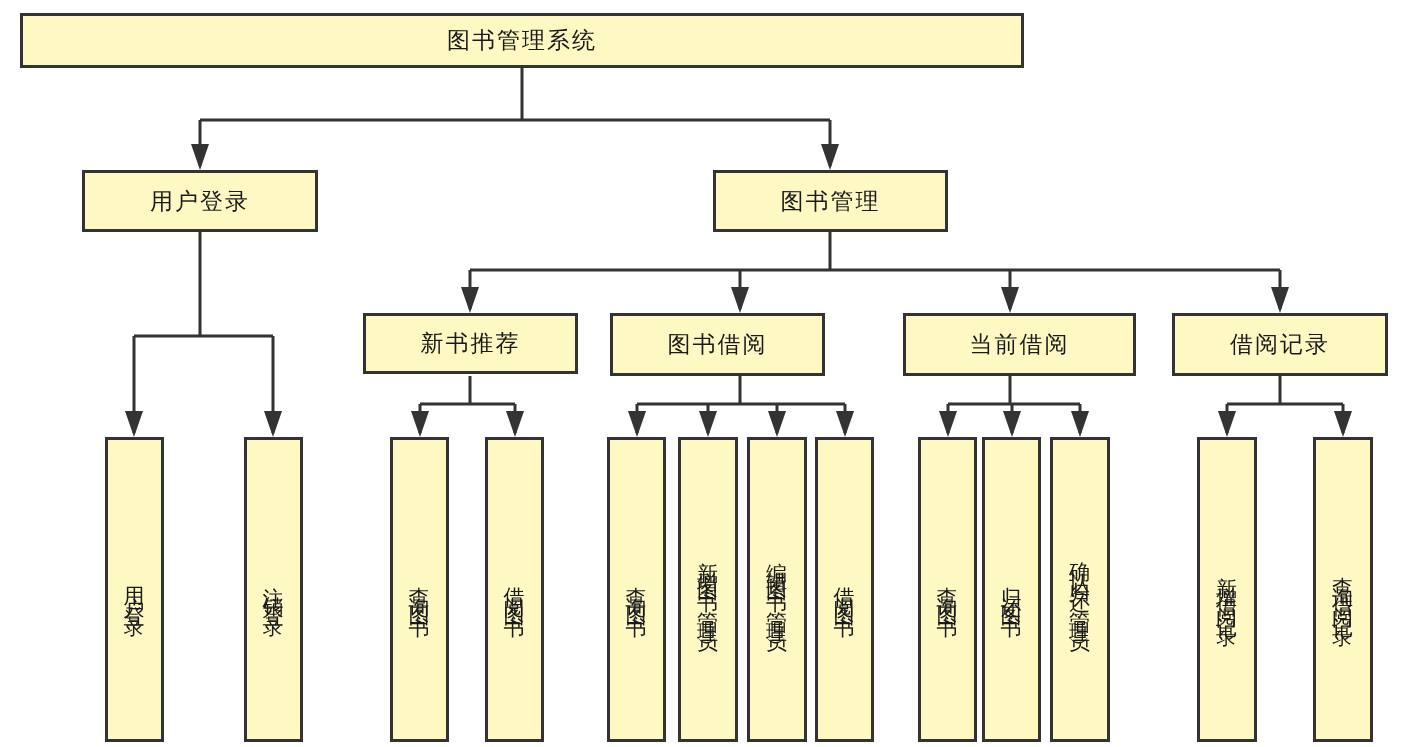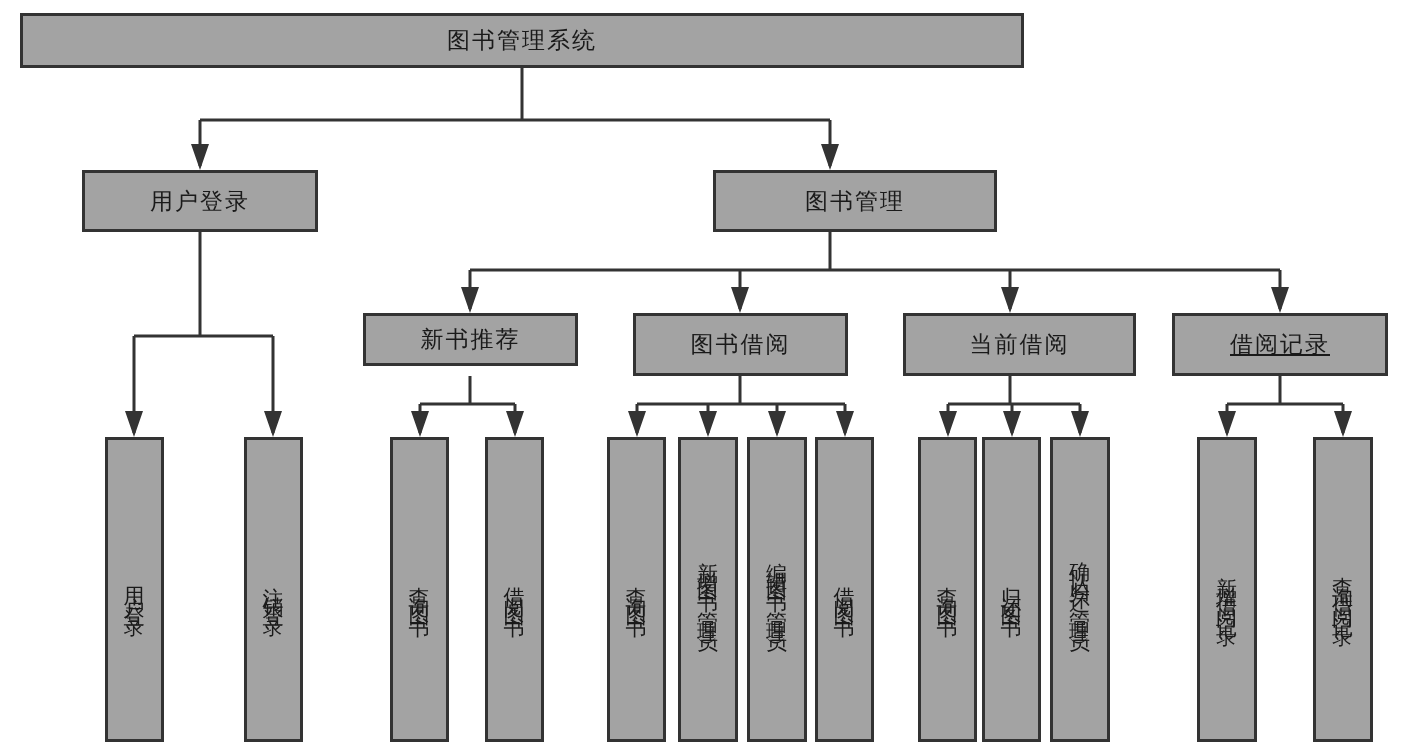--- a/index.html
+++ b/index.html
@@ -14,21 +14,21 @@
   .connectors {
     position: absolute;
     left: 0; top: 0;
     width: 1405px; height: 747px;
     pointer-events: none;
   }
   .node {
     position: absolute;
     box-sizing: border-box;
     border: 3px solid #333333;
-    background: #a3a3a3;
+    background: #fef9c3;
     display: flex;
     align-items: center;
     justify-content: center;
     color: #1a1a1a;
     text-align: center;
   }
   .node-h {
     font-size: 23px;
     letter-spacing: 2px;
     line-height: 1;
@@ -75,26 +75,26 @@
       M628 411 L646 411 L637 437 Z  M699 411 L717 411 L708 437 Z
       M768 411 L786 411 L777 437 Z  M836 411 L854 411 L845 437 Z
       M939 411 L957 411 L948 437 Z  M1003 411 L1021 411 L1012 437 Z
       M1071 411 L1089 411 L1080 437 Z  M1218 411 L1236 411 L1227 437 Z
       M1334 411 L1352 411 L1343 437 Z"></path>
   </svg>
 
   <div class="node node-h" style="left:20px; top:13px; width:1004px; height:55px;">图书管理系统</div>
 
   <div class="node node-h" style="left:82px; top:170px; width:236px; height:62px;">用户登录</div>
-  <div class="node node-h" style="left:713px; top:170px; width:284px; height:62px;">图书管理</div>
+  <div class="node node-h" style="left:713px; top:170px; width:235px; height:62px;">图书管理</div>
 
-  <div class="node node-h" style="left:363px; top:313px; width:215px; height:53px;">新书推荐</div>
-  <div class="node node-h" style="left:633px; top:313px; width:215px; height:63px;">图书借阅</div>
+  <div class="node node-h" style="left:363px; top:313px; width:215px; height:61px;">新书推荐</div>
+  <div class="node node-h" style="left:610px; top:313px; width:215px; height:63px;">图书借阅</div>
   <div class="node node-h" style="left:903px; top:313px; width:233px; height:63px;">当前借阅</div>
-  <div class="node node-h" style="left:1172px; top:313px; width:216px; height:63px;text-decoration:underline;">借阅记录</div>
+  <div class="node node-h" style="left:1172px; top:313px; width:216px; height:63px;">借阅记录</div>
 
   <div class="node node-v" style="left:105px; top:437px; width:59px; height:305px;">用户登录</div>
   <div class="node node-v" style="left:244px; top:437px; width:59px; height:305px;">注销登录</div>
 
   <div class="node node-v" style="left:390px; top:437px; width:59px; height:305px;">查询图书</div>
   <div class="node node-v" style="left:485px; top:437px; width:59px; height:305px;">借阅图书</div>
 
   <div class="node node-v" style="left:607px; top:437px; width:59px; height:305px;">查询图书</div>
   <div class="node node-v" style="left:678px; top:437px; width:60px; height:305px;">新增图书（管理员）</div>
   <div class="node node-v" style="left:747px; top:437px; width:60px; height:305px;">编辑图书（管理员）</div>

